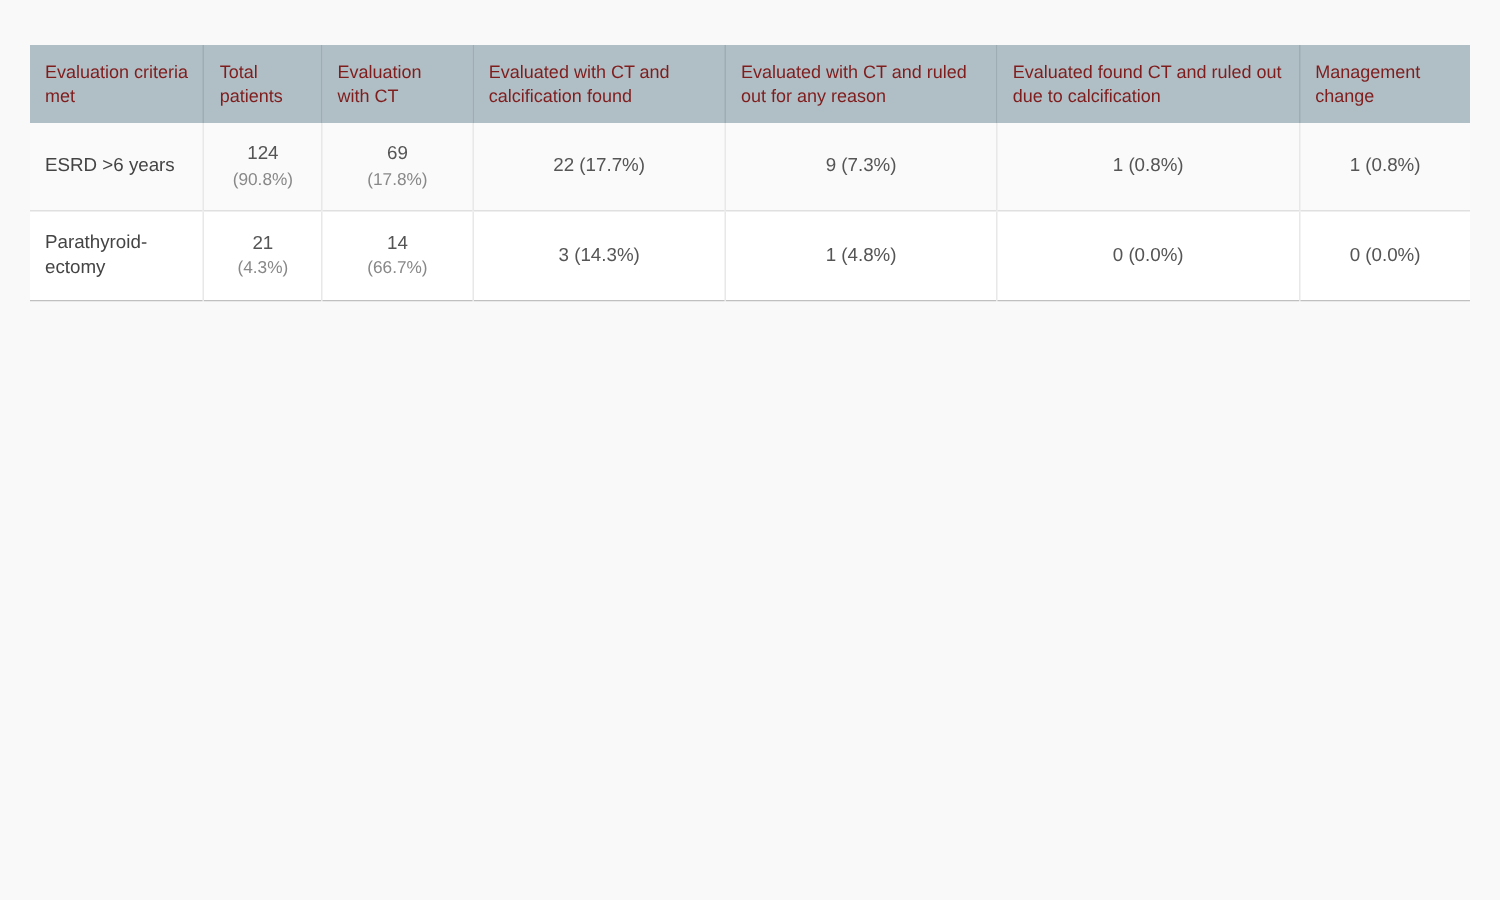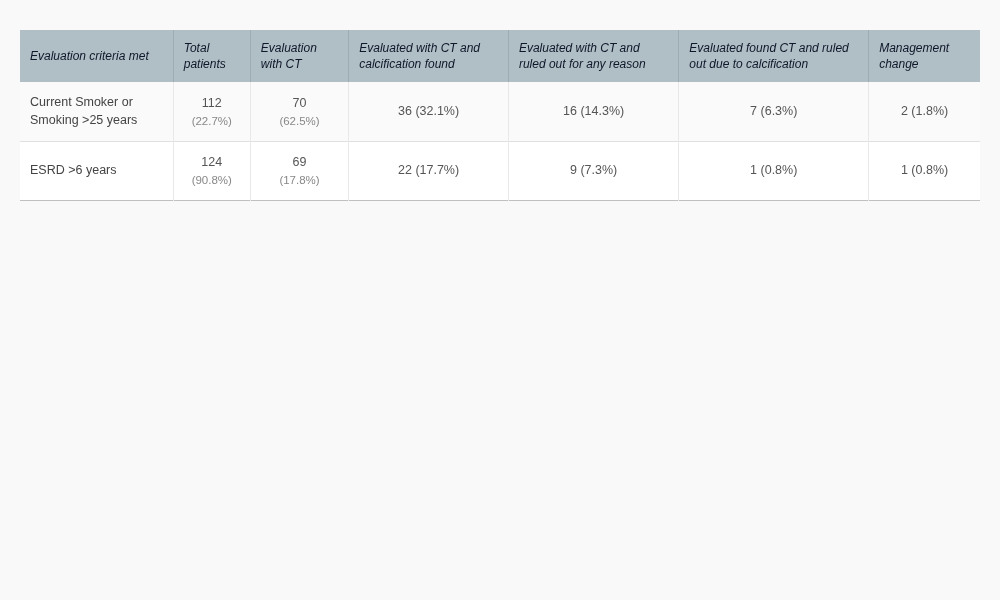--- a/index.html
+++ b/index.html
@@ -26,22 +26,21 @@
 
     table {
       width: 100%;
       border-collapse: collapse;
       font-size: 12.5px;
       color: #4a4a4a;
     }
 
     thead tr {
       background: #b0bec5;
-      color: #0f172a;
-      font-style: italic;
+      color: #7f1d1d;
     }
 
     thead th {
       padding: 10px 10px;
       text-align: left;
       font-weight: 500;
       font-size: 12px;
       line-height: 1.35;
       vertical-align: middle;
       border-right: 1px solid #9eacb4;
@@ -109,33 +108,33 @@
         <th>Evaluation criteria met</th>
         <th>Total patients</th>
         <th>Evaluation with CT</th>
         <th>Evaluated with CT and calcification found</th>
         <th>Evaluated with CT and ruled out for any reason</th>
         <th>Evaluated found CT and ruled out due to calcification</th>
         <th>Management change</th>
       </tr>
     </thead>
     <tbody id="table-body">
-    <tr>
-          <td>Current Smoker or Smoking &gt;25 years</td>
-          <td>112<span class="sub-value">(22.7%)</span></td>
-          <td>70<span class="sub-value">(62.5%)</span></td>
-          <td>36 (32.1%)</td>
-          <td>16 (14.3%)</td>
-          <td>7 (6.3%)</td>
-          <td>2 (1.8%)</td>
-        </tr>
         <tr>
           <td>ESRD &gt;6 years</td>
           <td>124<span class="sub-value">(90.8%)</span></td>
           <td>69<span class="sub-value">(17.8%)</span></td>
           <td>22 (17.7%)</td>
           <td>9 (7.3%)</td>
           <td>1 (0.8%)</td>
           <td>1 (0.8%)</td>
         </tr>
+        <tr>
+          <td>Parathyroid-ectomy</td>
+          <td>21<span class="sub-value">(4.3%)</span></td>
+          <td>14<span class="sub-value">(66.7%)</span></td>
+          <td>3 (14.3%)</td>
+          <td>1 (4.8%)</td>
+          <td>0 (0.0%)</td>
+          <td>0 (0.0%)</td>
+        </tr>
       </tbody>
   </table>
 </div>
 
 </body></html>

